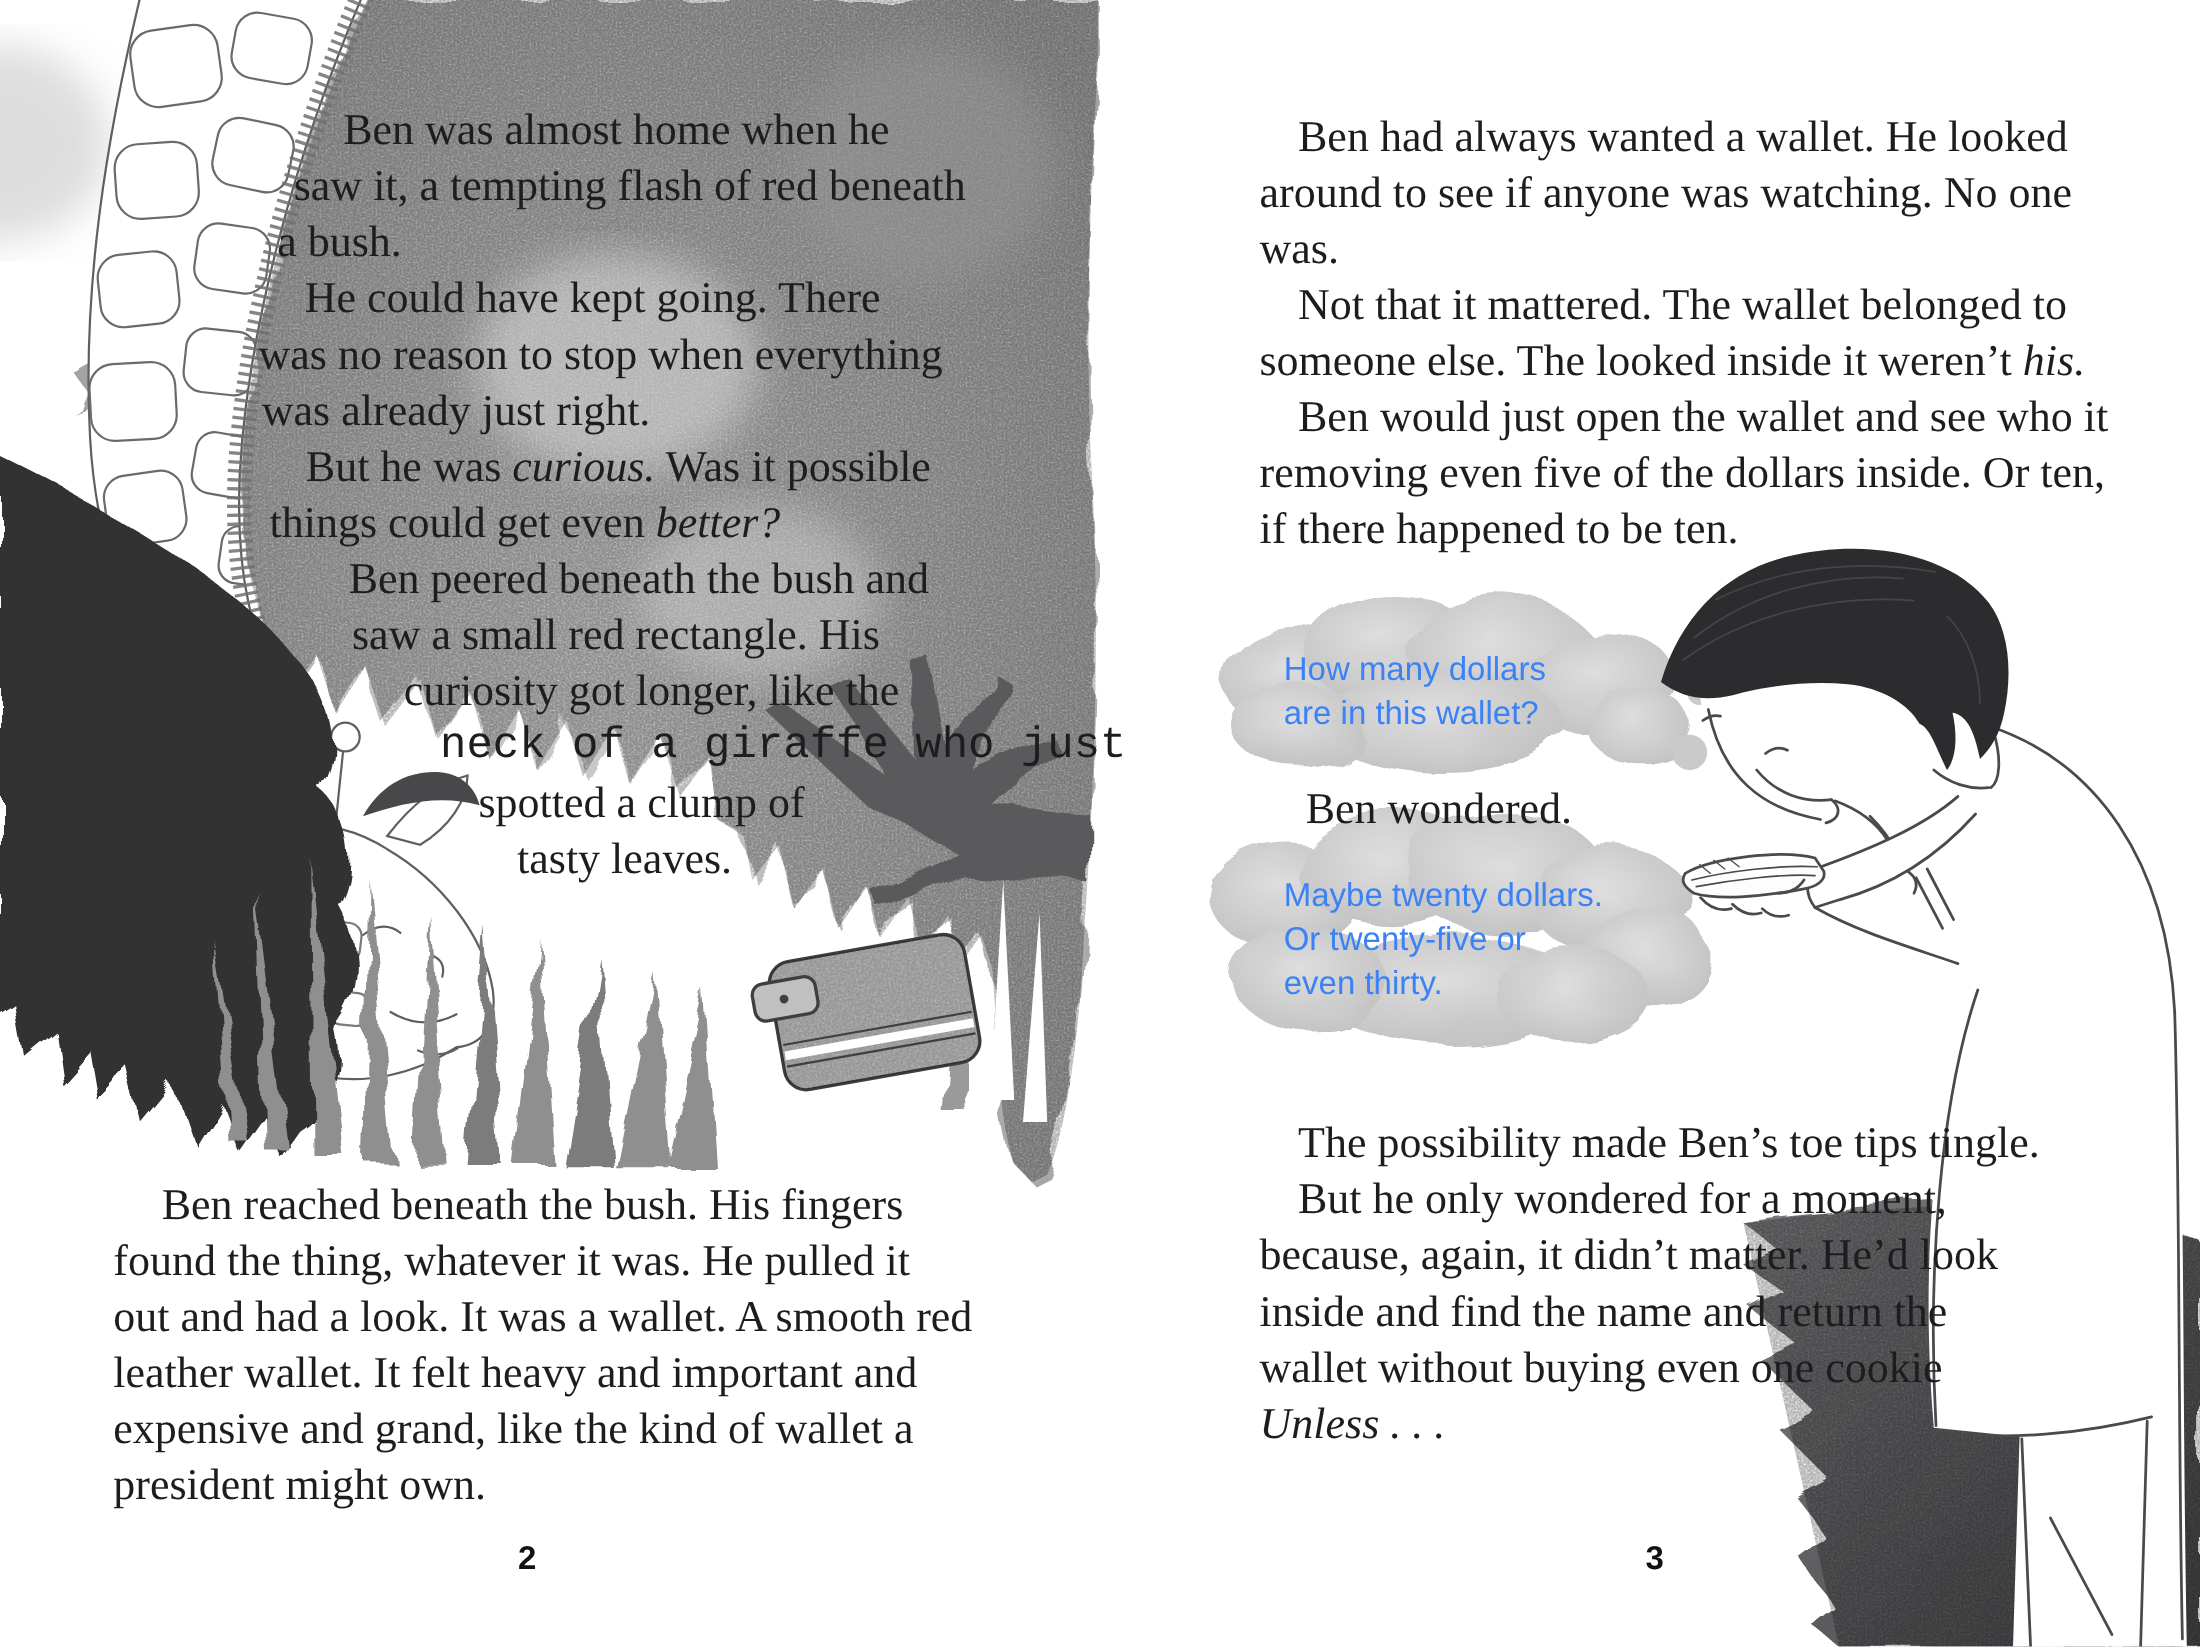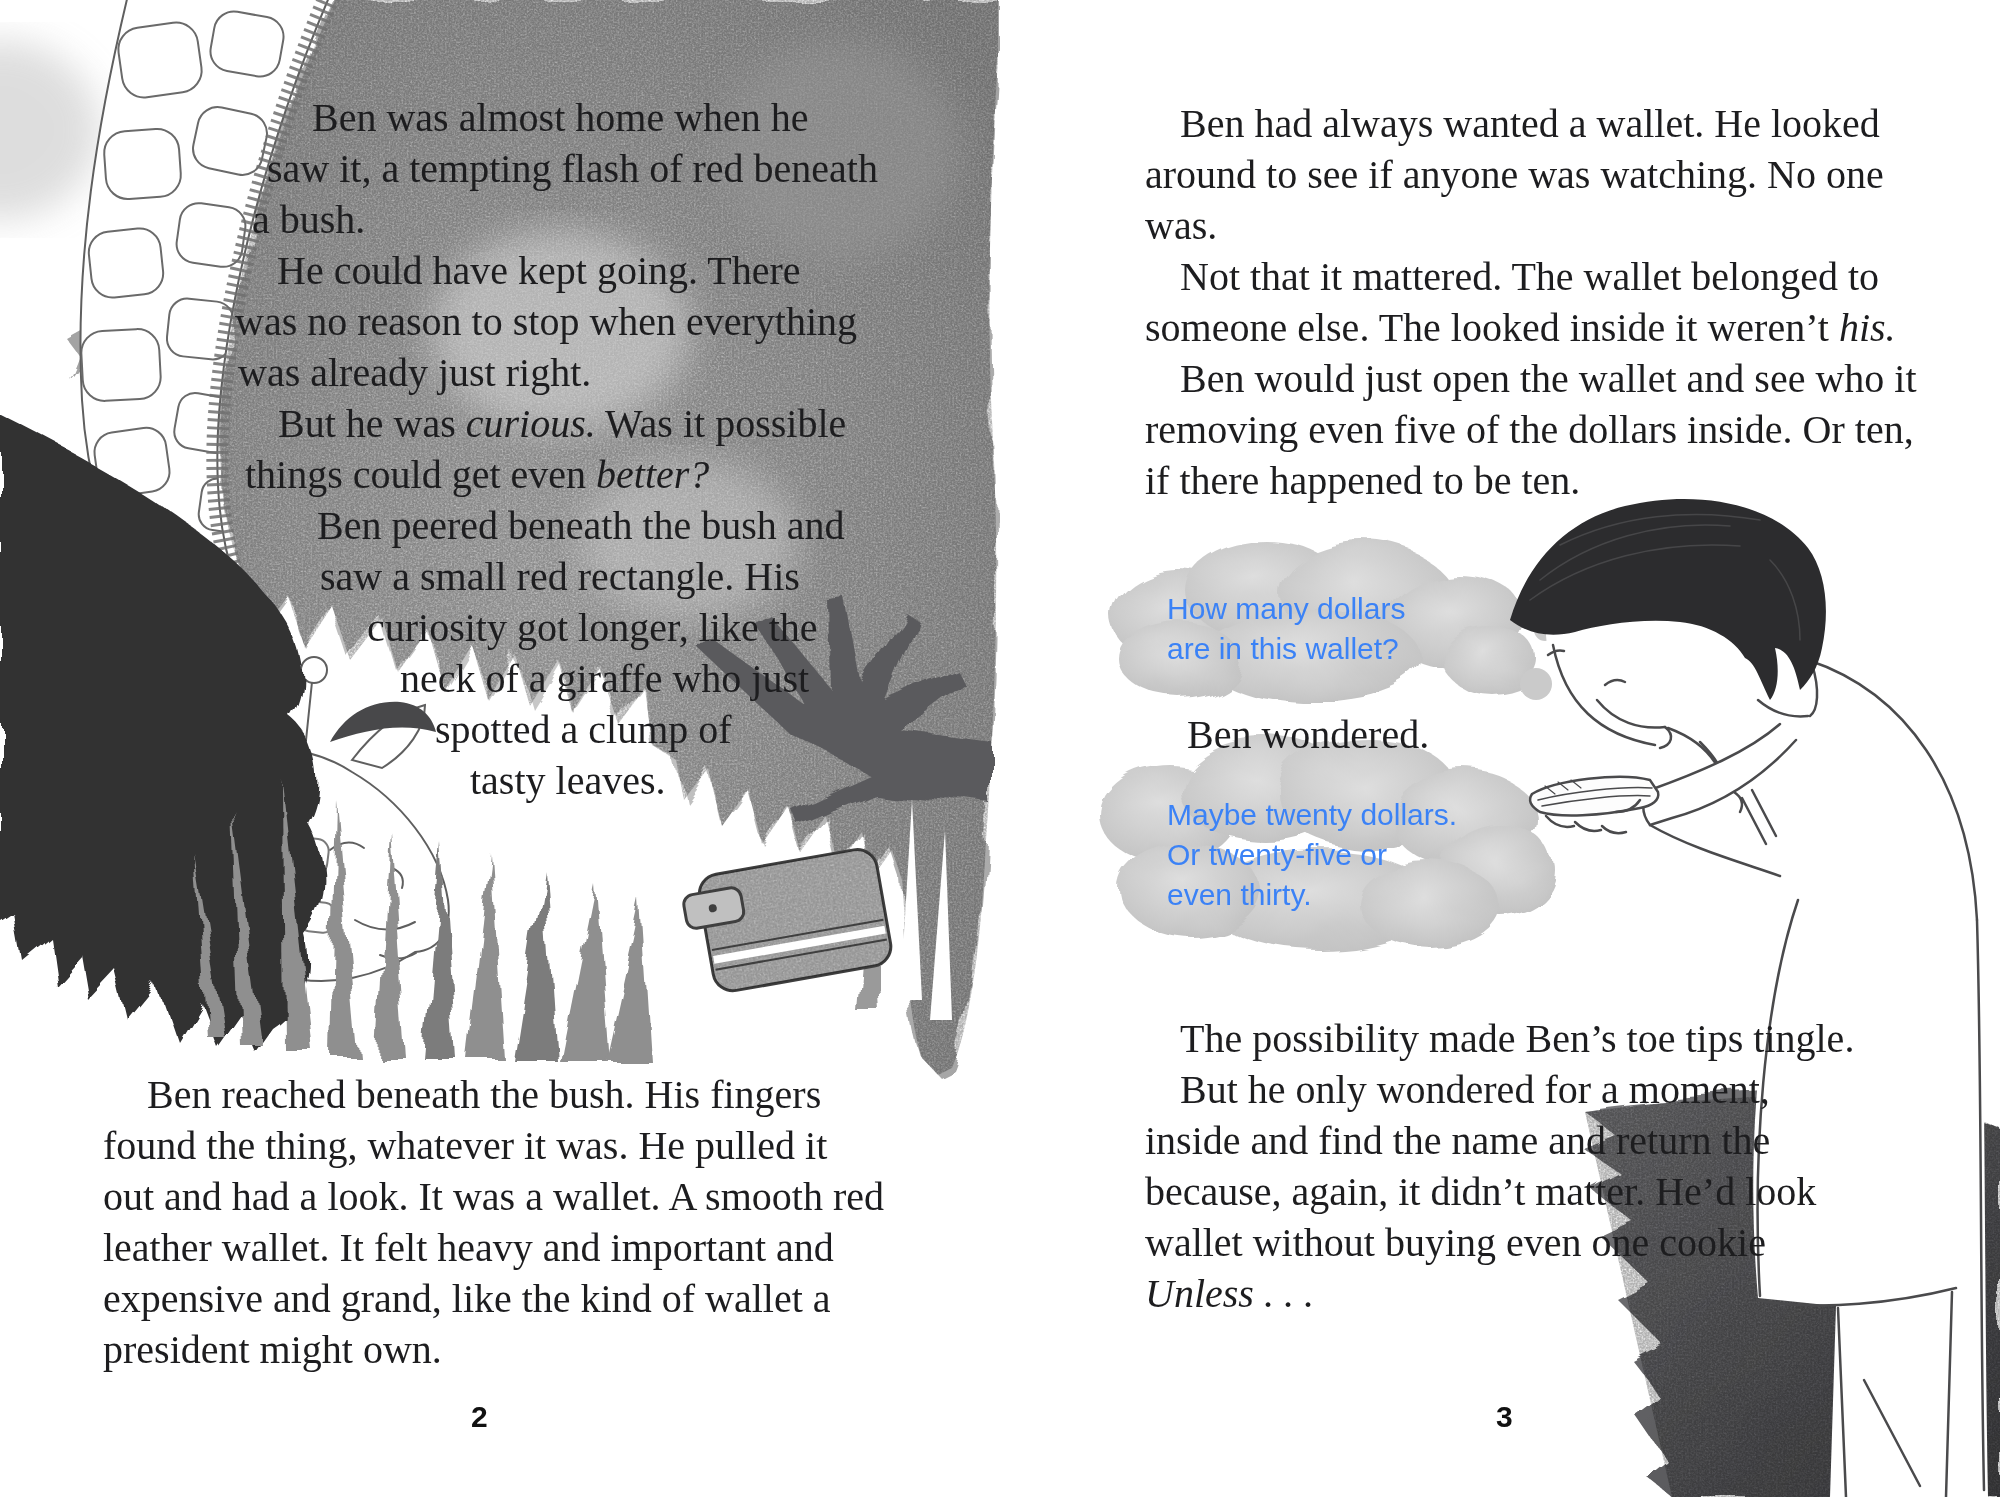--- a/index.html
+++ b/index.html
@@ -18,21 +18,21 @@
   .story-top .line:nth-child(2){margin-left:267px;}
   .story-top .line:nth-child(3){margin-left:252px;}
   .story-top .line:nth-child(4){margin-left:277px;}
   .story-top .line:nth-child(5){margin-left:235px;}
   .story-top .line:nth-child(6){margin-left:238px;}
   .story-top .line:nth-child(7){margin-left:278px;}
   .story-top .line:nth-child(8){margin-left:245px;}
   .story-top .line:nth-child(9){margin-left:317px;}
   .story-top .line:nth-child(10){margin-left:320px;}
   .story-top .line:nth-child(11){margin-left:367px;}
-  .story-top .line:nth-child(12){margin-left:400px;}
+  .story-top .line:nth-child(12){margin-left:400px;font-family:Liberation Mono, monospace;}
   .story-top .line:nth-child(13){margin-left:435px;}
   .story-top .line:nth-child(14){margin-left:470px;}
 
   .story-bottom{left:103px;top:1069px;}
   .story-bottom .line:nth-child(1){margin-left:44px;}
 
   
   .para-top{left:1145px;top:98px;}
   .para-top .line:nth-child(1){margin-left:35px;}
   .para-top .line:nth-child(4){margin-left:35px;}
@@ -346,21 +346,21 @@
 
   <div class="textblock bubble-text bubble2-text">
       <div class="line"><span>Maybe twenty dollars.</span></div>
       <div class="line"><span>Or twenty-five or</span></div>
       <div class="line"><span>even thirty.</span></div>
     </div>
 
   <div class="textblock para-bottom">
       <div class="line"><span>The possibility made Ben’s toe tips tingle.</span></div>
       <div class="line"><span>But he only wondered for a moment,</span></div>
+      <div class="line"><span>because, again, it didn’t matter. He’d look</span></div>
       <div class="line"><span>inside and find the name and return the</span></div>
-      <div class="line"><span>because, again, it didn’t matter. He’d look</span></div>
       <div class="line"><span>wallet without buying even one cookie</span></div>
       <div class="line"><span class="it">Unless . . .</span></div>
     </div>
 
   <div class="pagenum pagenum-right">3</div>
 
 </div>
 
 </body></html>

